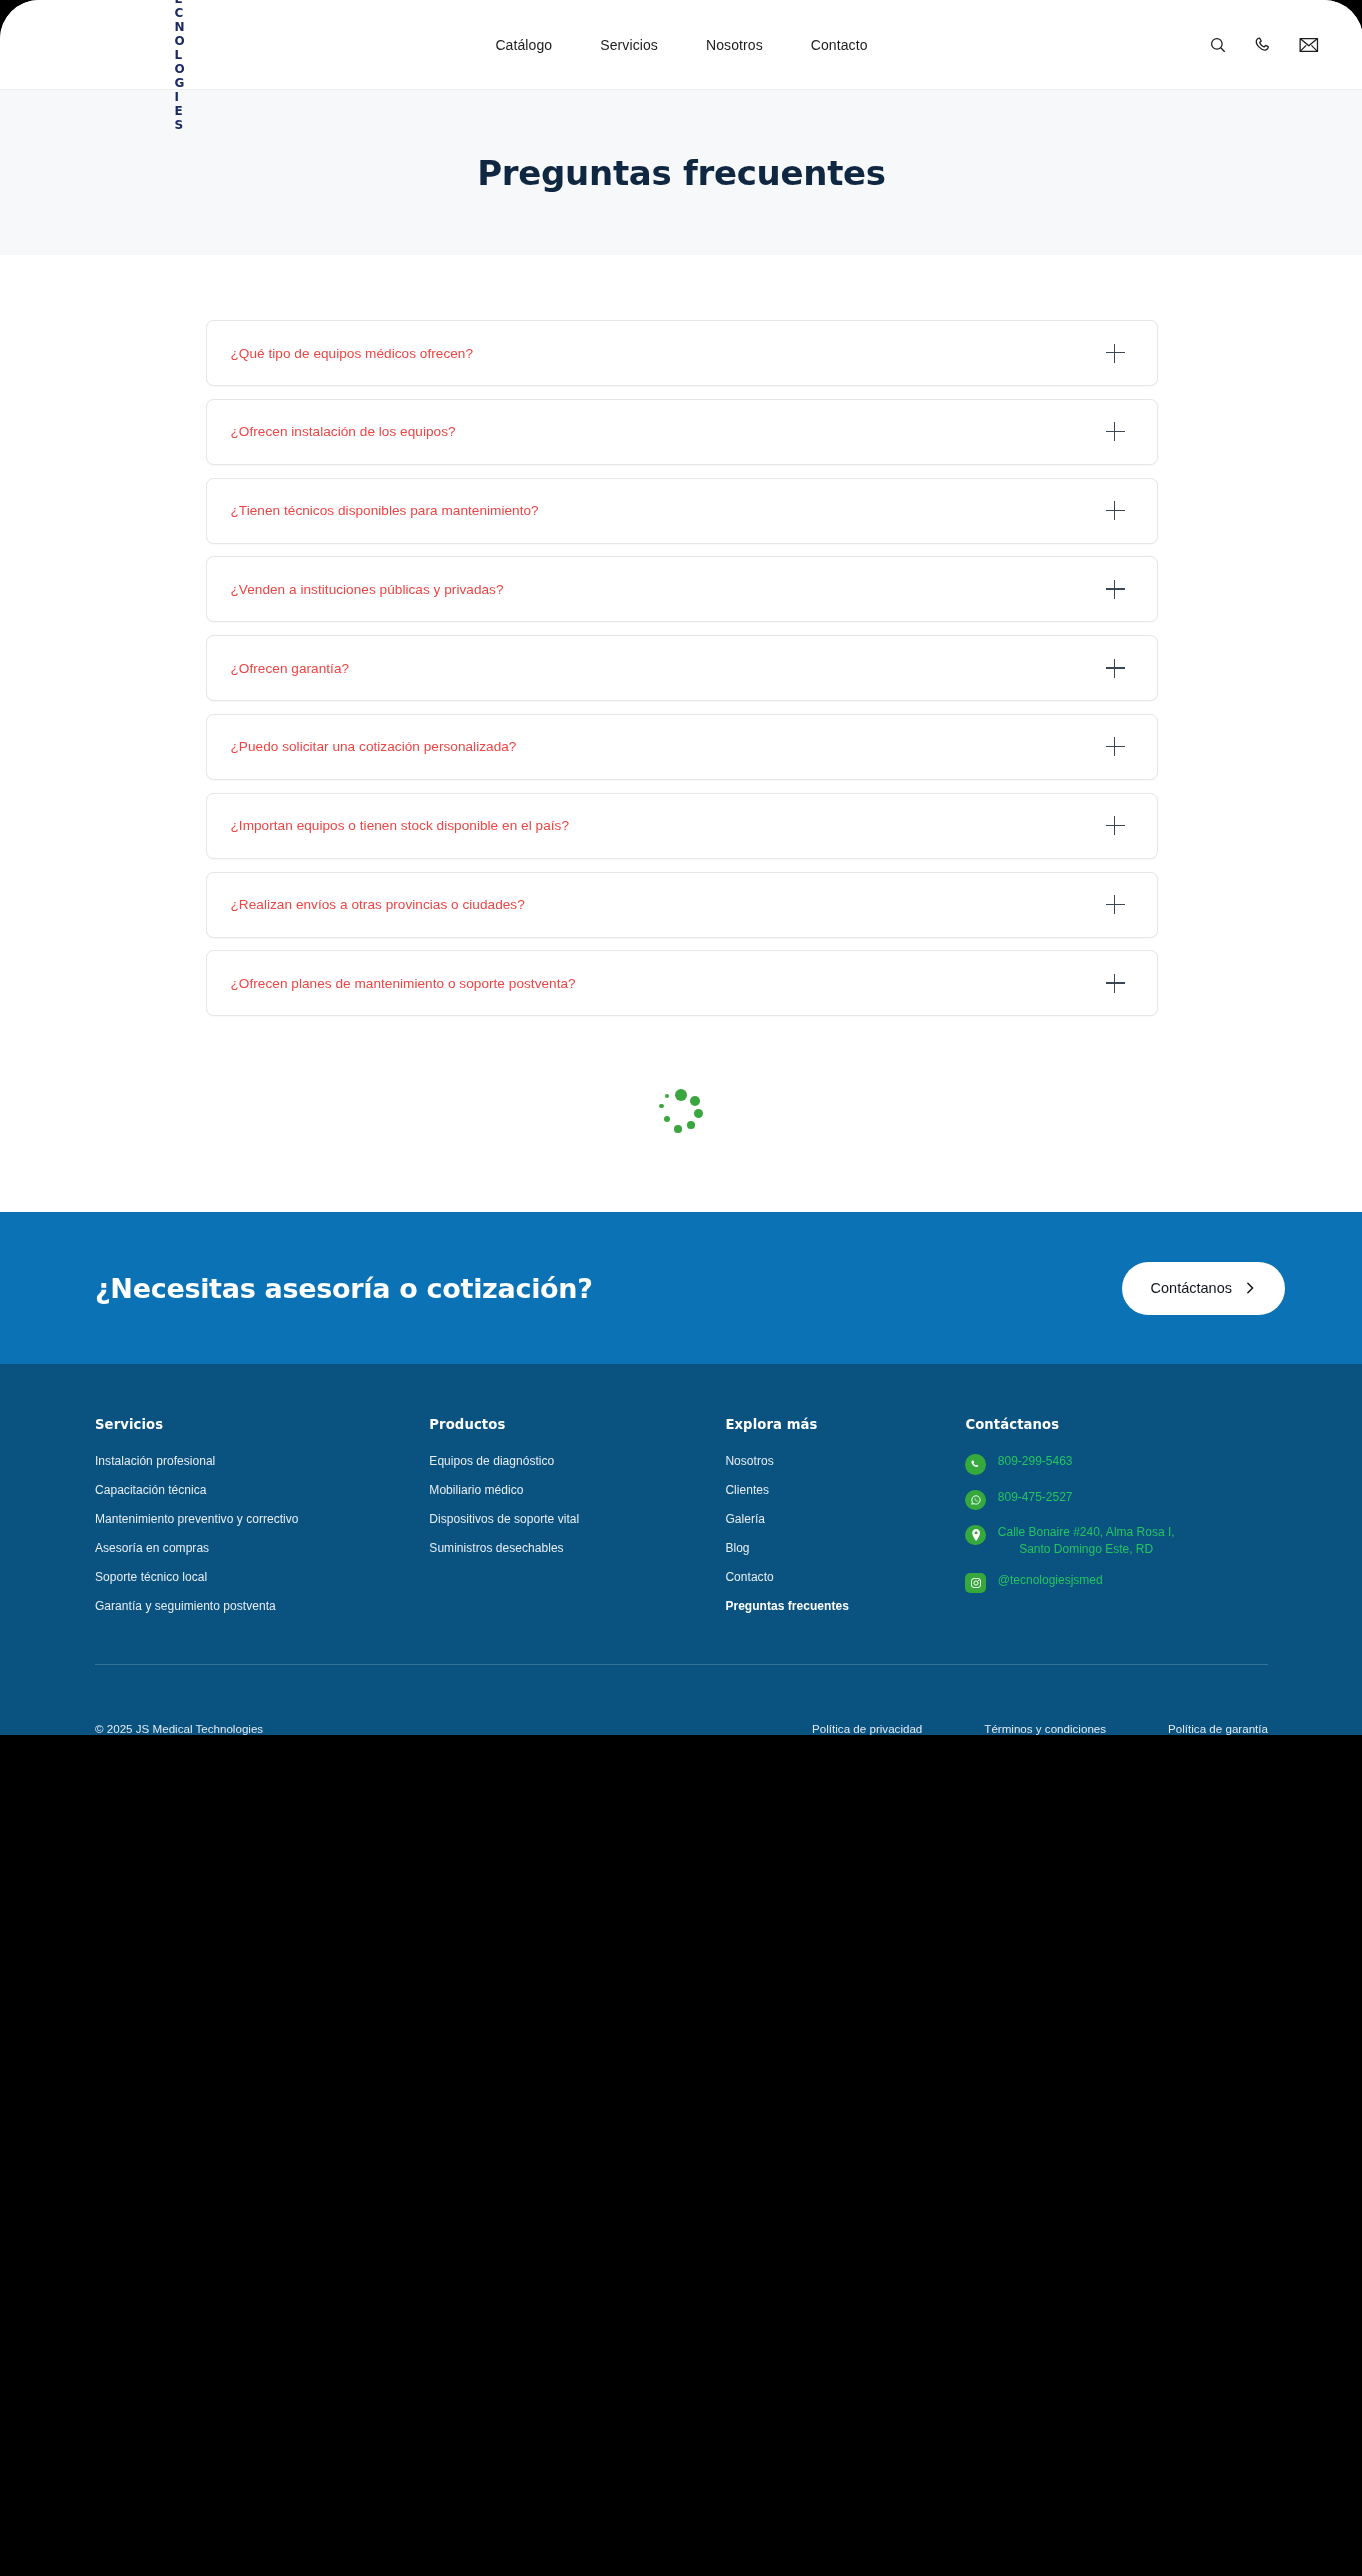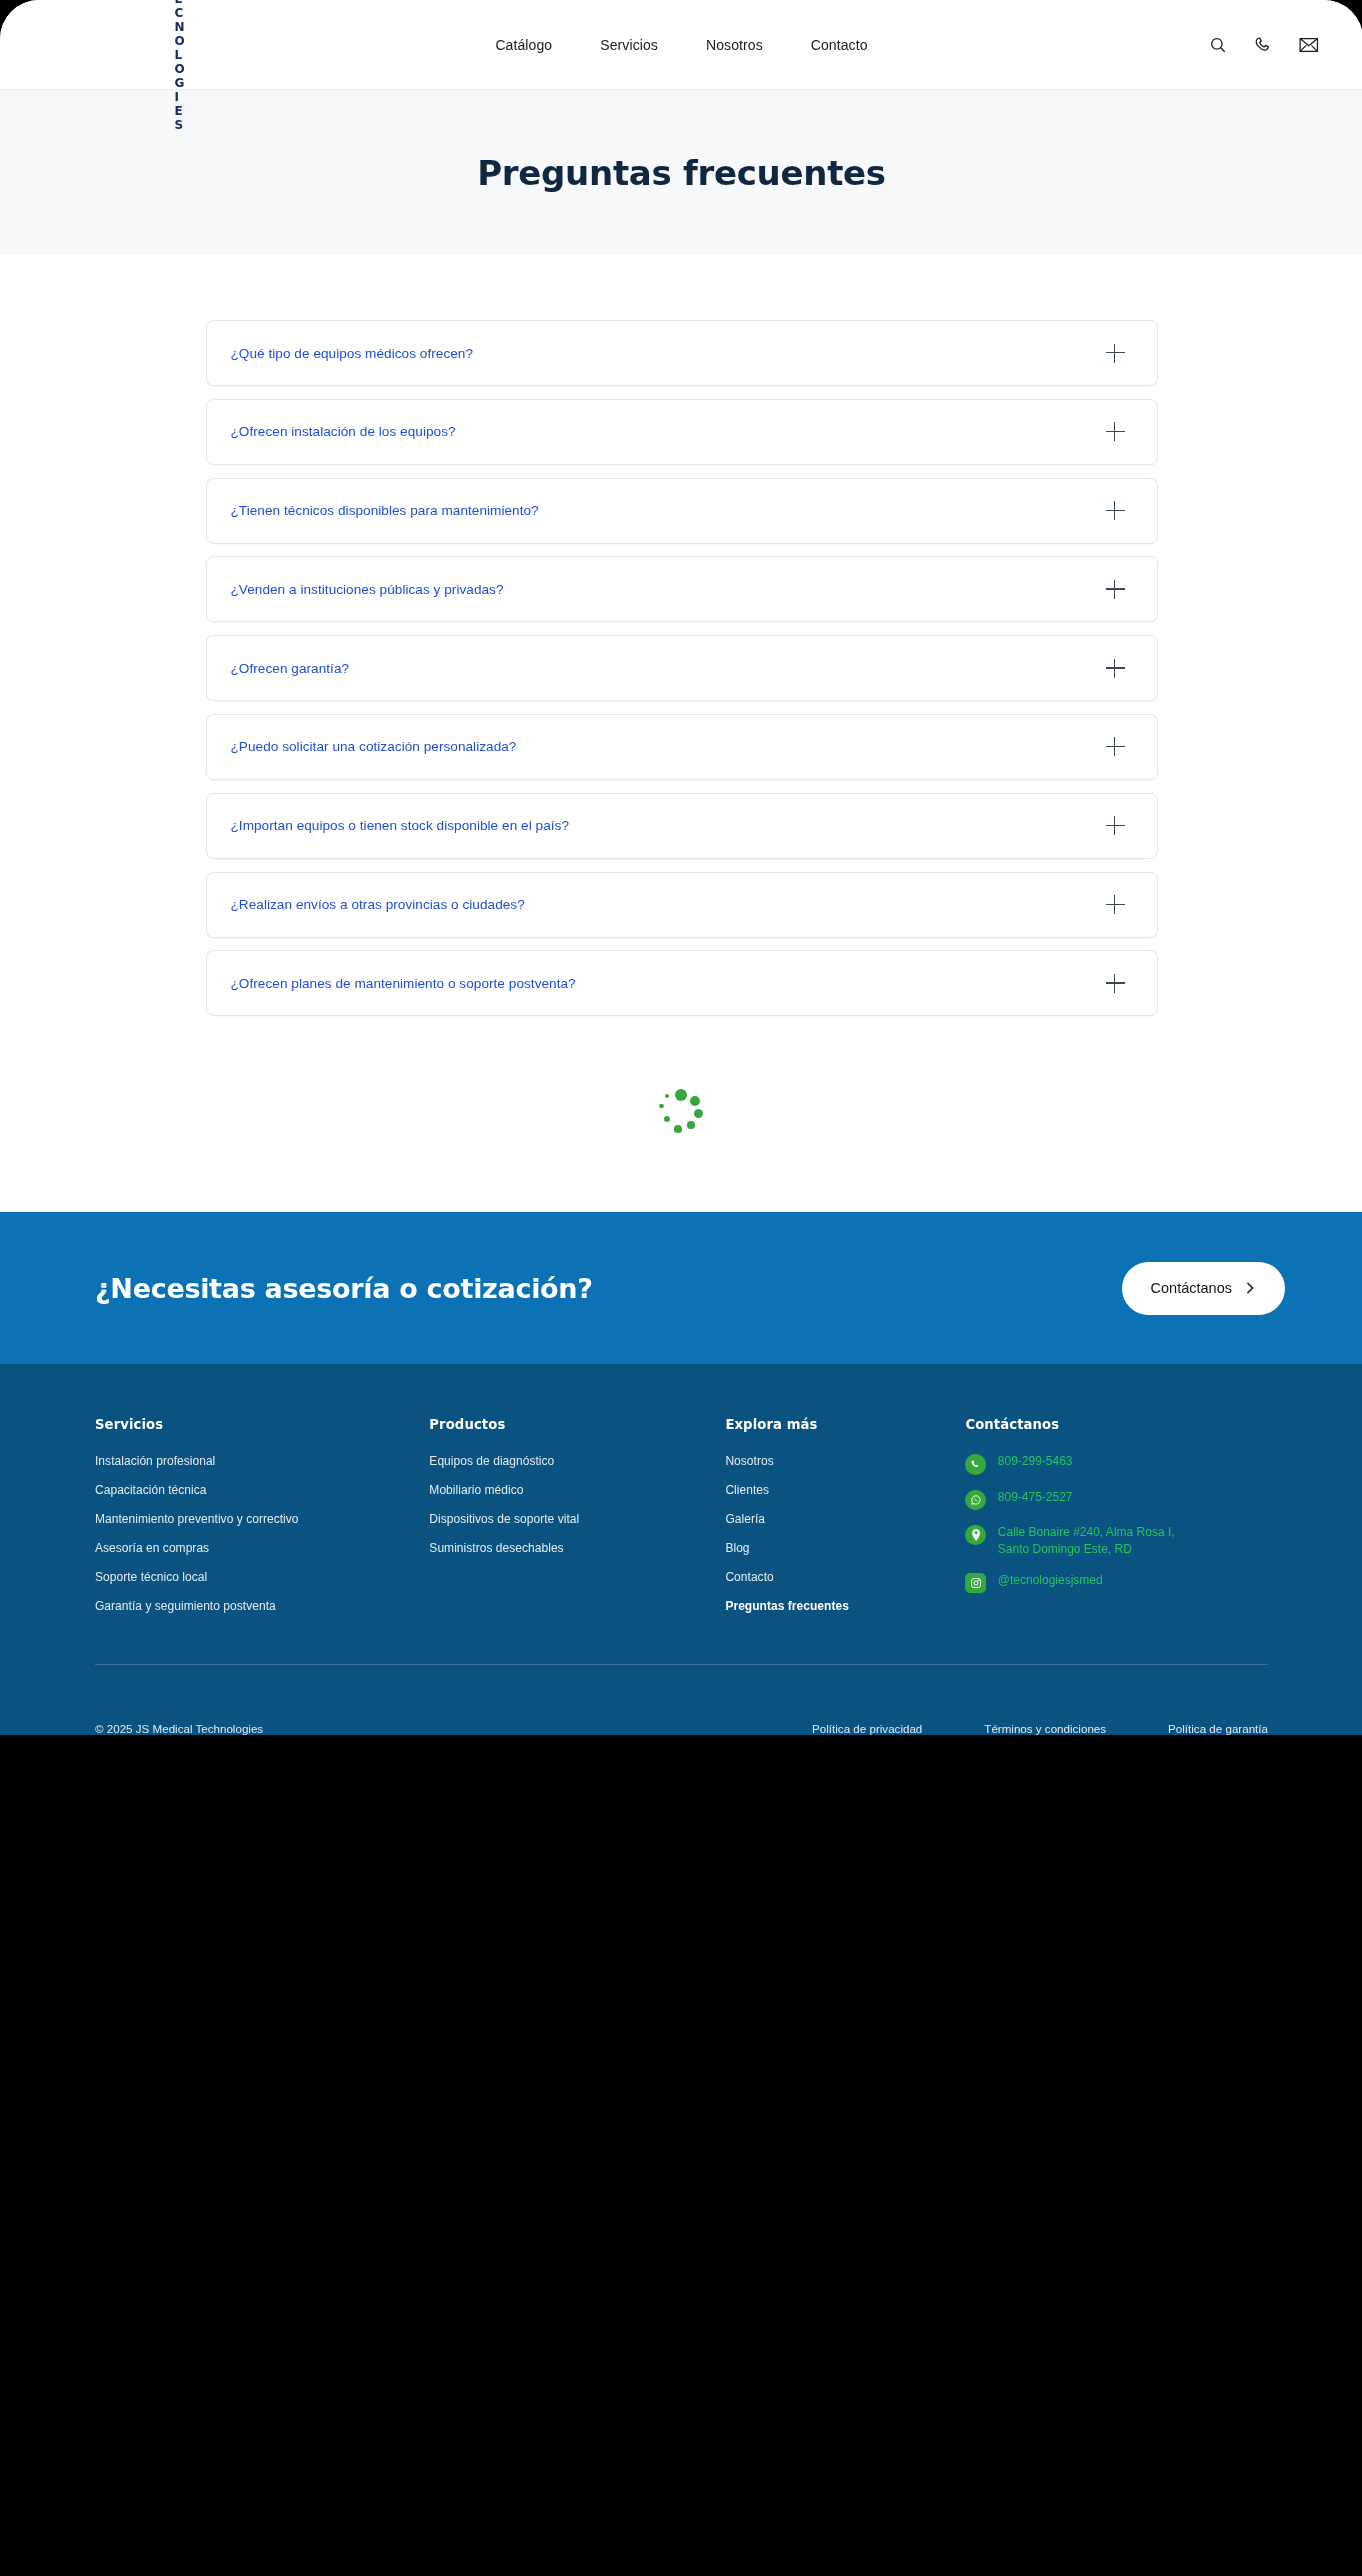--- a/index.html
+++ b/index.html
@@ -118,21 +118,21 @@
     border: 0.9px solid #e4e6e8;
     border-radius: 7.7px;
     height: 66px;
     display: flex;
     align-items: center;
     padding: 0 32px 0 24px;
     box-shadow: 0 0.9px 1.7px rgba(16,24,40,.03);
   }
   .faq-q {
     font-size: 13.6px;
-    color: #1d4ed8;
+    color: #ef4444;
     letter-spacing: 0.04px;
   }
   .faq-plus {
     margin-left: auto;
     width: 19px; height: 19px;
     position: relative;
   }
   .faq-plus::before, .faq-plus::after {
     content: "";
     position: absolute;
@@ -437,21 +437,21 @@
             </span>
             <span class="contact-text">809-475-2527</span>
           </li>
           <li class="contact-row">
             <span class="cicon">
               <svg width="10.2" height="12" viewBox="0 0 16 20" fill="#ffffff">
                   <path d="M8 0C4.4 0 1.5 2.9 1.5 6.5 1.5 11.4 8 20 8 20s6.5-8.6 6.5-13.5C14.5 2.9 11.6 0 8 0z"></path>
                   <circle cx="8" cy="6.4" r="2.5" fill="#35a93c"></circle>
                 </svg>
             </span>
-            <span class="contact-text" style="white-space:pre-line;">Calle Bonaire #240, Alma Rosa I,
+            <span class="contact-text" style="white-space:pre-line;text-align:center;">Calle Bonaire #240, Alma Rosa I,
 Santo Domingo Este, RD</span>
           </li>
           <li class="contact-row">
             <span class="cicon sq">
               <svg width="12" height="12" viewBox="0 0 24 24" fill="none" stroke="#ffffff" stroke-width="2">
                   <rect x="3" y="3" width="18" height="18" rx="5"></rect>
                   <circle cx="12" cy="12" r="4.2"></circle>
                   <circle cx="17.2" cy="6.8" r="1.3" fill="#ffffff" stroke="none"></circle>
                 </svg>
             </span>

